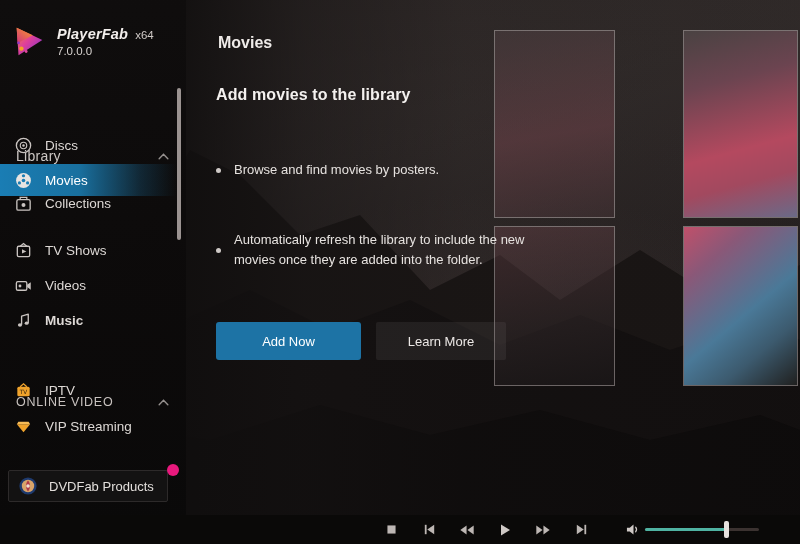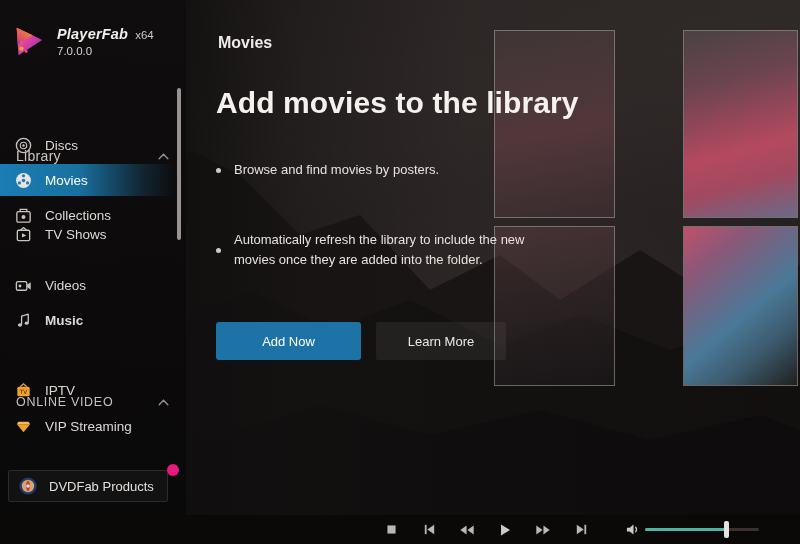--- a/index.html
+++ b/index.html
@@ -40,21 +40,21 @@
   .sb-track{position:absolute;left:177px;top:88px;width:4px;height:152px;border-radius:2px;background:#9b9391;}
 
   .products{position:absolute;left:8px;top:470px;width:160px;height:32px;border:1px solid #2d2a2a;border-radius:2px;
             background:rgba(28,25,25,.55);display:flex;align-items:center;gap:11px;padding-left:9px;box-sizing:border-box;}
   .products .lab{font-size:13px;color:#e2dedb;}
   .dot{position:absolute;left:167px;top:464px;width:12px;height:12px;border-radius:50%;background:#e8197d;}
 
   
   .content{position:absolute;left:186px;top:0;width:614px;height:515px;}
   .page-title{position:absolute;left:32px;top:34px;font-size:16px;font-weight:bold;color:#efebe9;}
-  .headline{position:absolute;left:30px;top:86px;font-size:30px;font-weight:bold;color:#f4f1ef;letter-spacing:.1px;}
+  .headline{position:absolute;left:30px;top:86px;font-size:16px;font-weight:bold;color:#f4f1ef;letter-spacing:.1px;}
 
   .bullets{position:absolute;left:30px;top:160px;width:330px;}
   .bullet{display:flex;align-items:center;gap:13px;font-size:13px;color:#e6e2df;line-height:1.55;}
   .bullet .bdot{flex:0 0 5px;width:5px;height:5px;border-radius:50%;background:#cfcac7;}
   .bullet.b2{margin-top:50px;}
 
   .btn-row{position:absolute;left:30px;top:322px;display:flex;gap:0;}
   .btn{height:38px;display:flex;align-items:center;justify-content:center;font-size:13px;cursor:default;}
   .btn-primary{width:145px;background:#1d73a5;color:#fff;border-radius:3px;}
   .btn-ghost{width:130px;margin-left:15px;background:rgba(120,112,110,.16);color:#ece8e6;border-radius:2px;}
@@ -183,30 +183,30 @@
       <svg class="ico" viewBox="0 0 20 20">
         <circle cx="10" cy="10" r="7.8" fill="#e8e4e1"></circle>
         <circle cx="10" cy="10" r="1.9" fill="#1a7db4"></circle>
         <circle cx="10" cy="5" r="1.7" fill="#1a7db4"></circle>
         <circle cx="14.3" cy="12.5" r="1.7" fill="#1a7db4"></circle>
         <circle cx="5.7" cy="12.5" r="1.7" fill="#1a7db4"></circle>
       </svg>
       <span class="lab">Movies</span>
     </div>
 
-    <div class="nav-item" style="top:199px;gap:12px;">
+    <div class="nav-item" style="top:187px;gap:12px;">
       <svg class="ico" viewBox="0 0 20 20">
         <rect x="3" y="6" width="14" height="11" rx="1.6" fill="none" stroke="#cac4c1" stroke-width="1.4"></rect>
         <path d="M6.5 6 V3.6 H13.5 V6" fill="none" stroke="#cac4c1" stroke-width="1.3"></path>
         <circle cx="10" cy="11.5" r="2.1" fill="#cac4c1"></circle>
       </svg>
       <span class="lab">Collections</span>
     </div>
 
-    <div class="nav-item" style="top:218px;">
+    <div class="nav-item" style="top:234px;">
       <svg class="ico" viewBox="0 0 20 20">
         <rect x="3.5" y="5.5" width="13" height="11" rx="1.5" fill="none" stroke="#cac4c1" stroke-width="1.4"></rect>
         <path d="M6.5 5.5 L10 2.6 L13.5 5.5" fill="none" stroke="#cac4c1" stroke-width="1.3"></path>
         <path d="M8.4 8.8 L13 11 L8.4 13.2 Z" fill="#cac4c1"></path>
       </svg>
       <span class="lab">TV Shows</span>
     </div>
 
     <div class="nav-item" style="top:269px;">
       <svg class="ico" viewBox="0 0 20 20">

